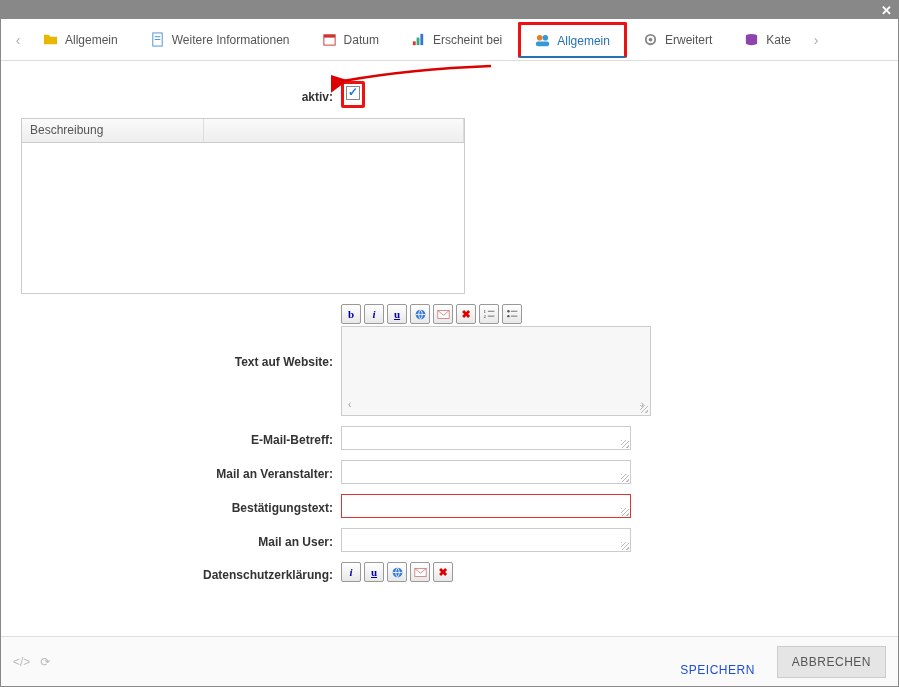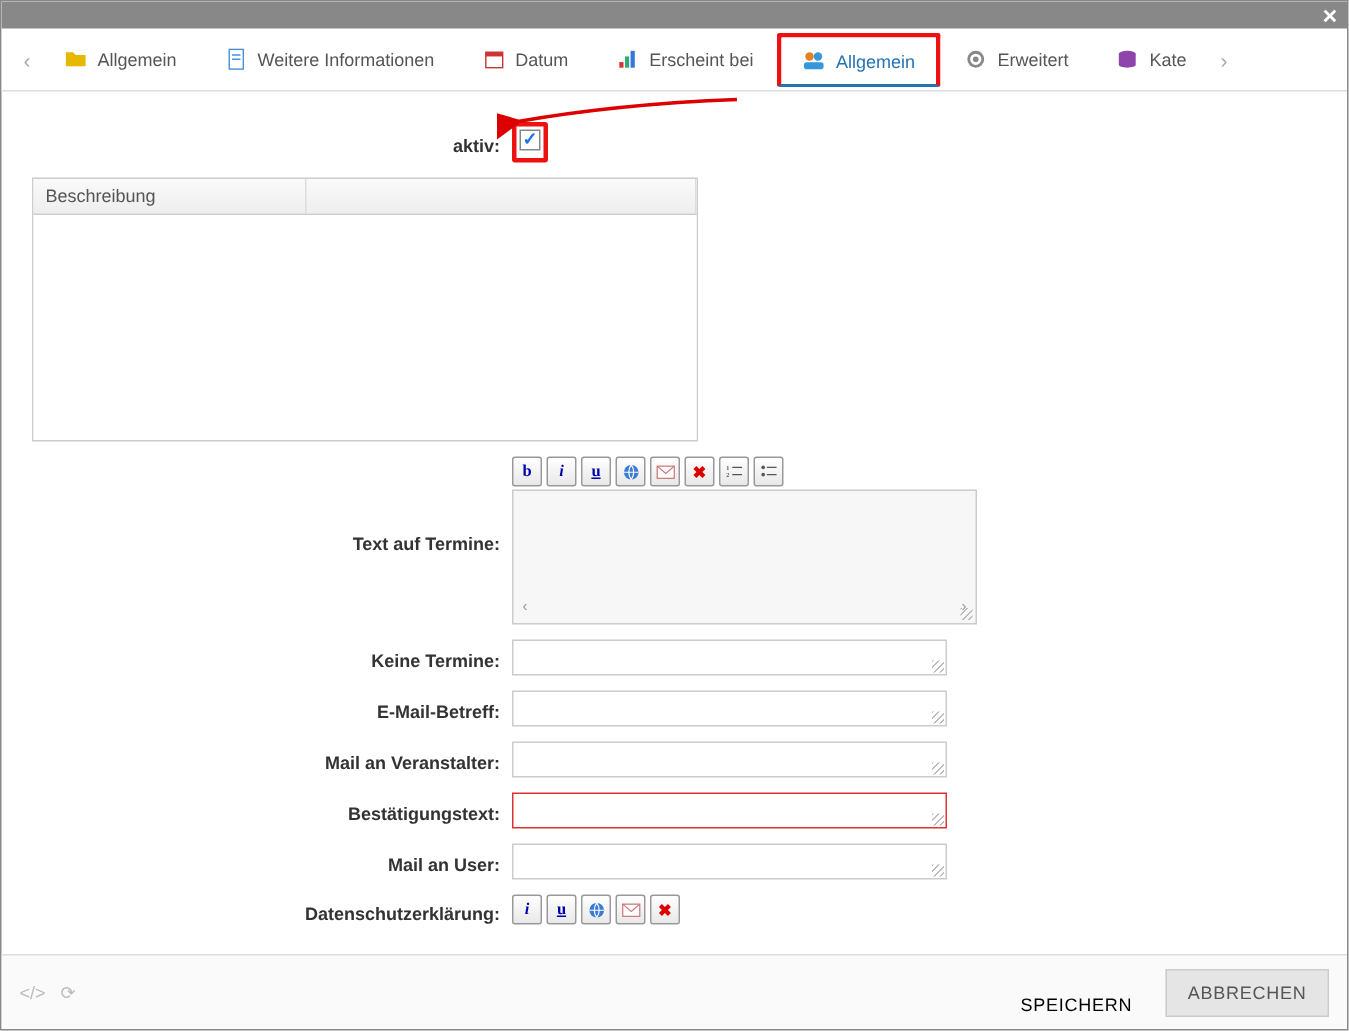--- a/index.html
+++ b/index.html
@@ -28,21 +28,21 @@
 .grid-body { height: 150px; background: #fff; }
 .toolbar { display: flex; gap: 3px; margin-bottom: 2px; }
 .tbtn { width: 20px; height: 20px; border: 1px solid #999; background: linear-gradient(#fff,#e8e8e8); border-radius: 2px; display: flex; align-items: center; justify-content: center; font-size: 11px; font-weight: bold; cursor: pointer; font-family: Georgia, serif; }
 .rte { width: 310px; height: 90px; border: 1px solid #ccc; background: #f7f7f7; position: relative; resize: none; overflow: auto; }
 .rte-scroll { position: absolute; bottom: 2px; left: 2px; right: 2px; height: 14px; display: flex; justify-content: space-between; color: #999; font-size: 10px; padding: 0 4px; }
 .txt-in { width: 290px; height: 24px; border: 1px solid #ccc; padding: 2px 4px; background: #fff; resize: none; }
 .txt-in.red { border: 1px solid #d33; }
 .footer { position: absolute; bottom: 0; left: 0; right: 0; height: 50px; border-top: 1px solid #ddd; background: #fafafa; display: flex; align-items: center; justify-content: flex-end; padding: 0 12px; gap: 8px; }
 .footer-left { position: absolute; left: 12px; display: flex; gap: 10px; color: #bbb; }
 .btn { padding: 8px 14px; background: #e5e5e5; border: 1px solid #ccc; color: #555; cursor: pointer; font-size: 12px; letter-spacing: 0.5px; }
-.btn.disabled { color: #000000; background: transparent; border: none; margin-top: 16px; }
+.btn.disabled { color: #1d4ed8; background: transparent; border: none; margin-top: 16px; }
 .resize-grip { position: absolute; right: 2px; bottom: 2px; width: 8px; height: 8px; background: repeating-linear-gradient(135deg,#bbb,#bbb 1px,transparent 1px,transparent 3px); }
 </style>
 </head>
 <body>
 
 <div class="modal">
   <div class="titlebar">
     <span class="close-x">✕</span>
   </div>
 
@@ -137,21 +137,21 @@
           <div class="grid-header">
             <div class="grid-col">Beschreibung</div>
             <div class="grid-col2"></div>
           </div>
           <div class="grid-body"></div>
         </div>
       </div>
     </div>
 
     <div class="row">
-      <div class="label">Text auf Termine:</div>
+      <div class="label">Text auf Website:</div>
       <div class="field">
         <div class="toolbar">
           <div class="tbtn" style="color:#00a">
               <span>b</span>
             </div>
           <div class="tbtn" style="font-style:italic;color:#00a">
               <span>i</span>
             </div>
           <div class="tbtn" style="text-decoration:underline;color:#00a">
               <span>u</span>
@@ -189,24 +189,20 @@
         <div class="rte">
           <div class="rte-scroll">
               <span>‹</span>
               <span>›</span>
             </div>
           <div class="resize-grip"></div>
         </div>
       </div>
     </div>
 
-    <div class="row">
-      <div class="label">Keine Termine:</div>
-      <div class="field"><div style="position:relative;display:inline-block"><input class="txt-in" value="" style=""><div class="resize-grip"></div></div></div>
-    </div>
 
     <div class="row">
       <div class="label">E-Mail-Betreff:</div>
       <div class="field"><div style="position:relative;display:inline-block"><input class="txt-in" value="" style=""><div class="resize-grip"></div></div></div>
     </div>
 
     <div class="row">
       <div class="label">Mail an Veranstalter:</div>
       <div class="field"><div style="position:relative;display:inline-block"><input class="txt-in" value="" style=""><div class="resize-grip"></div></div></div>
     </div>

